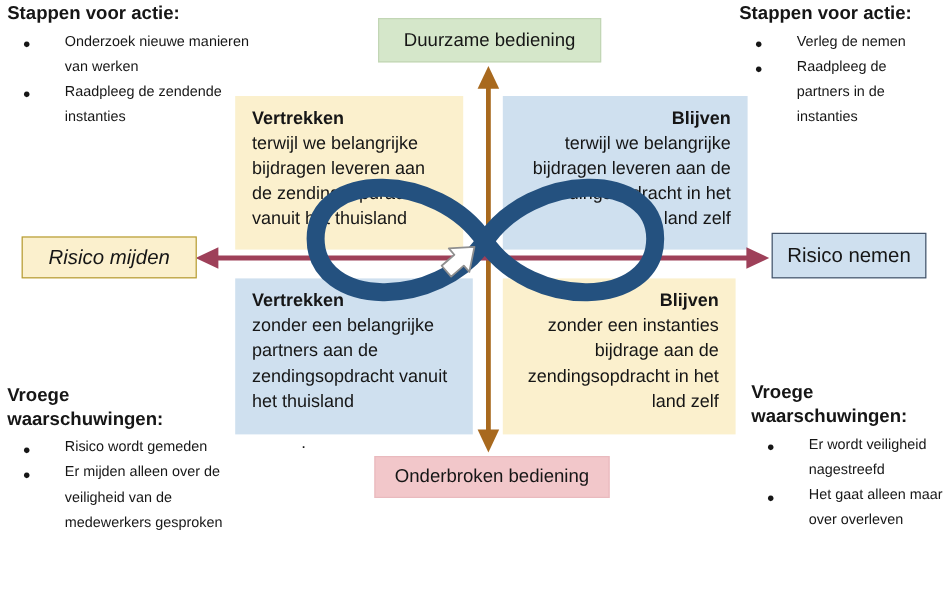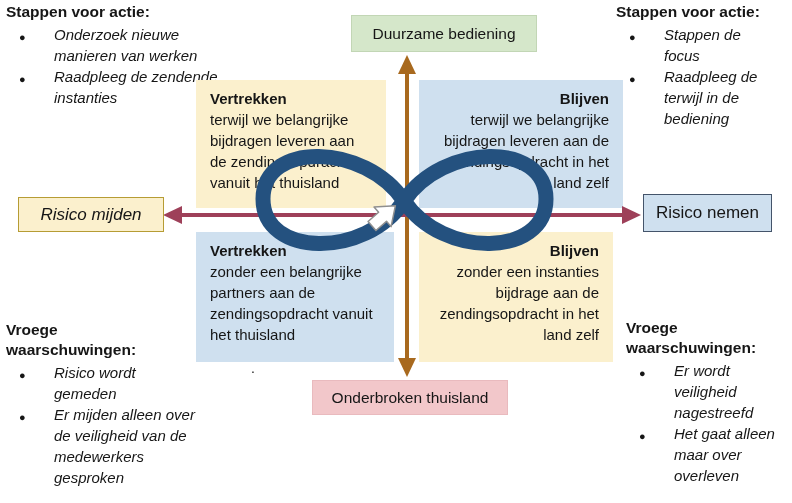--- a/index.html
+++ b/index.html
@@ -4,32 +4,32 @@
 <style>
   html,body { margin:0; padding:0; background:#ffffff; }
   .stage {
     position:relative; width:792px; height:503px; background:#ffffff;
     font-family:"Liberation Sans", sans-serif; color:#161616; overflow:hidden;
   }
   
   .corner { position:absolute; }
   .corner .hdr { font-weight:bold; font-size:15.5px; line-height:20px; }
   .corner ul { margin:2px 0 0 0; padding:0; list-style:none; }
-  .corner li { position:relative; padding-left:48px; font-size:15px; line-height:21px;font-style:italic; }
+  .corner li { position:relative; padding-left:48px; font-size:12px; line-height:21px; }
   .corner li::before { content:"\25CF"; position:absolute; left:13px; top:3px; font-size:11px; }
   
   .quad { position:absolute; padding:8px 14px; box-sizing:border-box; font-size:15px; line-height:21px; }
   .quad .q-title { font-weight:bold; }
   .quad.align-right { text-align:right; }
   .q-yellow { background:#FBF0CD; }
   .q-blue { background:#CFE0EF; }
   
   .axis-label { position:absolute; display:flex; align-items:center; justify-content:center;
     box-sizing:border-box; font-size:15.5px; }
-  .lab-green { background:#D5E7CA; border:1px solid #c2d6b5;margin-left:36px; }
+  .lab-green { background:#D5E7CA; border:1px solid #c2d6b5; }
   .lab-pink  { background:#F2C7CA; border:1px solid #e9babe; }
   .side-label { position:absolute; display:flex; align-items:center; justify-content:center;
     box-sizing:border-box; font-size:17px; }
   .lab-mijden { background:#FBF0CD; border:1px solid #B69C34; }
   .lab-nemen  { background:#CFE0EF; border:1px solid #44546A; }
   .overlay { position:absolute; left:0; top:0; pointer-events:none; }
   .stray { position:absolute; font-size:14px; line-height:10px; }
 </style>
 </head>
 <body>
@@ -40,22 +40,22 @@
     <div class="hdr">Stappen voor actie:</div>
     <ul>
         <li>Onderzoek nieuwe manieren van werken</li>
         <li>Raadpleeg de zendende instanties</li>
       </ul>
   </div>
 
   <div class="corner" style="left:616px; top:2px; width:158px;">
     <div class="hdr">Stappen voor actie:</div>
     <ul>
-        <li>Stappen de focus</li>
-        <li>Raadpleeg de terwijl in de bediening</li>
+        <li>Verleg de nemen</li>
+        <li>Raadpleeg de partners in de instanties</li>
       </ul>
   </div>
 
   <div class="corner" style="left:6px; top:320px; width:195px;">
     <div class="hdr" style="max-width:160px;">Vroege waarschuwingen:</div>
     <ul>
         <li>Risico wordt gemeden</li>
         <li>Er mijden alleen over de veiligheid van de medewerkers gesproken</li>
       </ul>
   </div>
@@ -102,21 +102,21 @@
       <polygon points="641,215 622,206 622,224" fill="#9E4059"></polygon>
     </g>
 
     <path d="M404,201 C365,143 263,141 263,199 C263,257 365,259 404,201 C443,143 546,141 546,199 C546,257 443,259 404,201" fill="none" stroke="#24517F" stroke-width="15" stroke-linecap="round"></path>
 
     <polygon points="0,-6 14,-6 14,-13 31,0 14,13 14,6 0,6" transform="translate(372,226) rotate(-41)" fill="#ffffff" stroke="#8f8f8f" stroke-width="1.5" stroke-linejoin="round"></polygon>
   </svg>
 
   <div class="axis-label lab-green" style="left:315px; top:15px; width:186px; height:37px;">Duurzame bediening</div>
 
-  <div class="axis-label lab-pink" style="left:312px; top:380px; width:196px; height:35px;">Onderbroken thuisland</div>
+  <div class="axis-label lab-pink" style="left:312px; top:380px; width:196px; height:35px;">Onderbroken bediening</div>
 
   <div class="side-label lab-mijden" style="left:18px; top:197px; width:146px; height:35px;font-style:italic;">Risico mijden</div>
 
   <div class="side-label lab-nemen" style="left:643px; top:194px; width:129px; height:38px;">Risico nemen</div>
 
   <div class="stray" style="left:251px; top:363px;">.</div>
 
 </div>
 
 </body></html>

